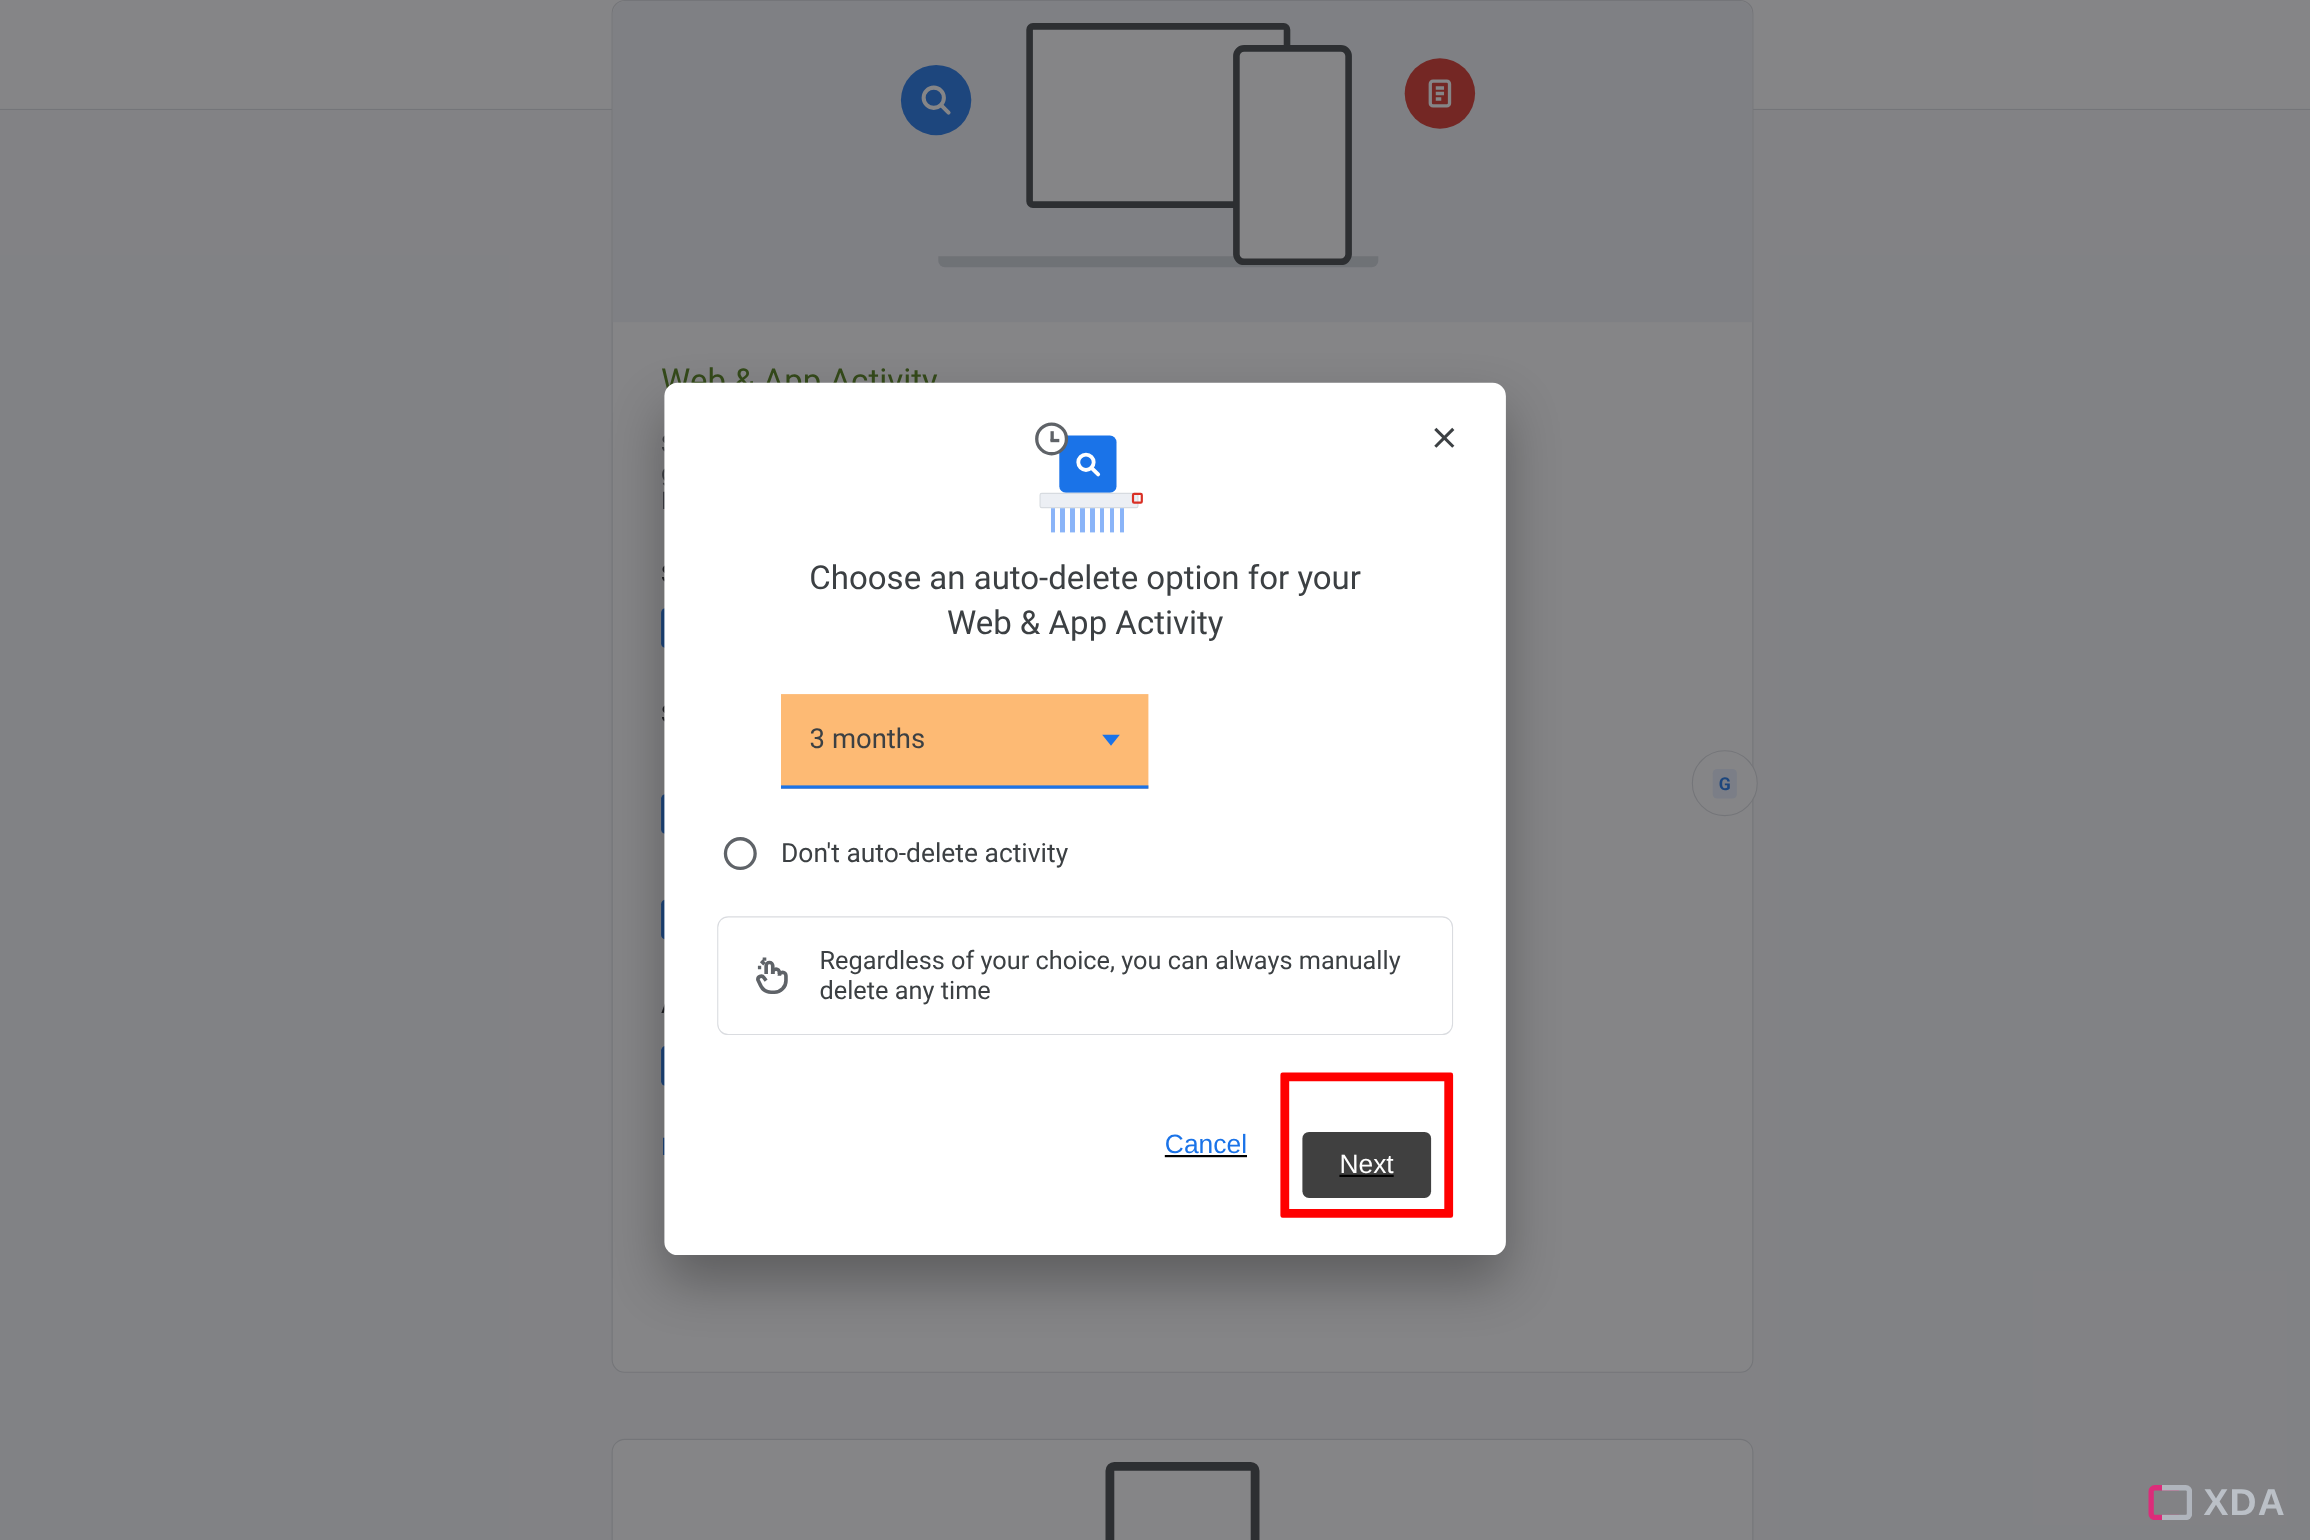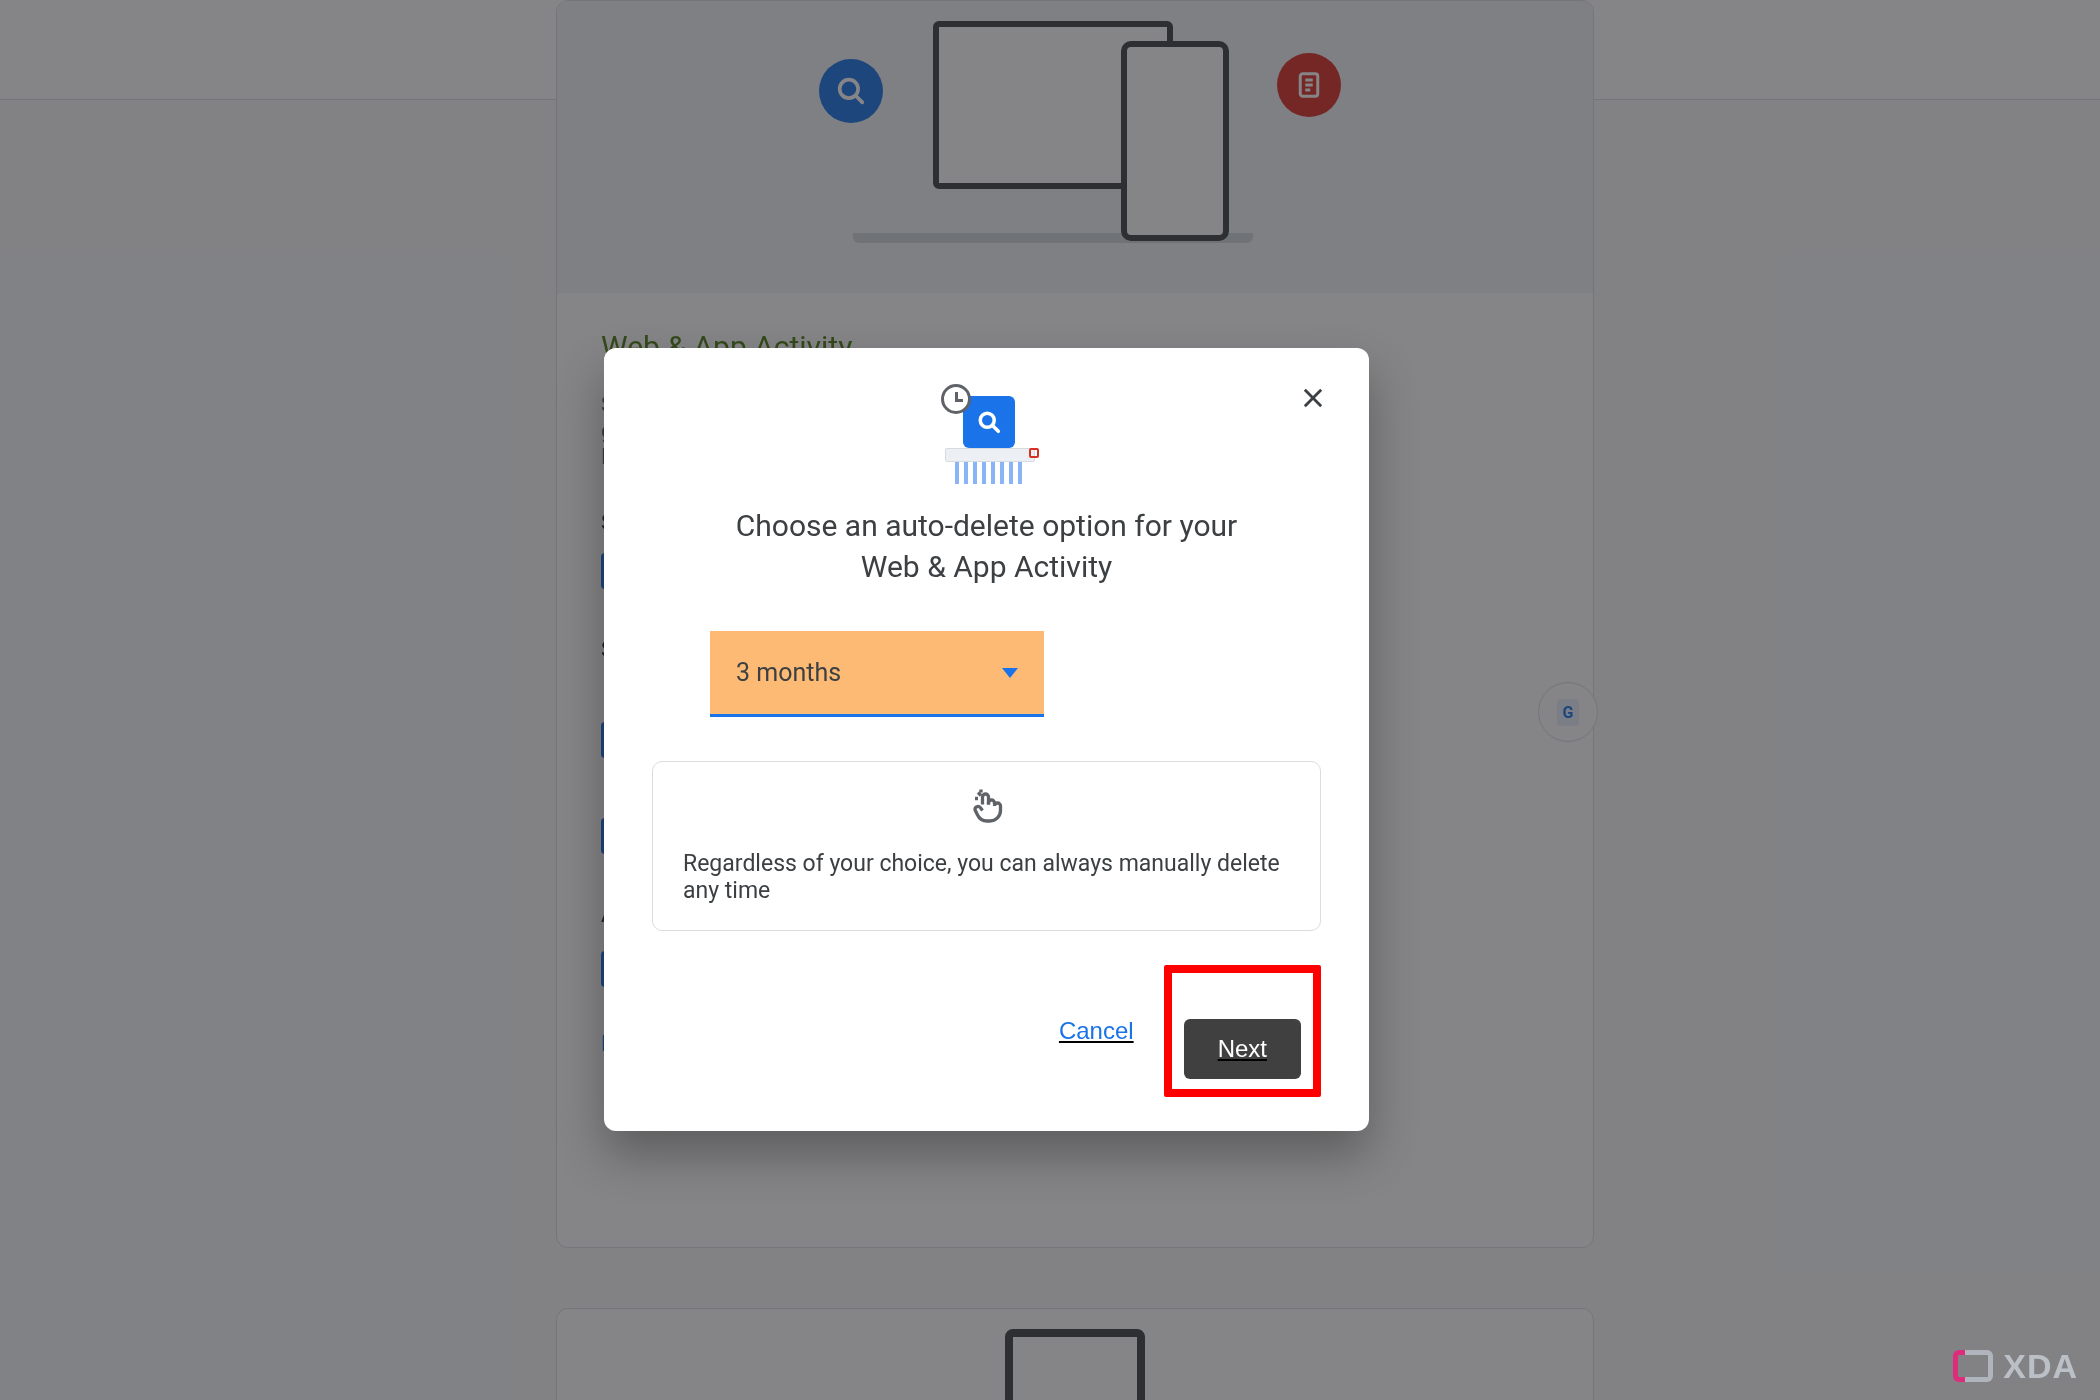--- a/index.html
+++ b/index.html
@@ -133,21 +133,21 @@
     border-bottom:3px solid #1a73e8;
     display:flex; align-items:center; justify-content:space-between;
     padding: 0 26px; cursor:pointer;
   }
   .select .sel-text { color:#3c4043; font-size:25px; }
   .select .caret { width:0;height:0;border-left:8px solid transparent;border-right:8px solid transparent;border-top:10px solid #1a73e8;}
 
   .hint-box {
     margin-top: 42px;
     border:1px solid #dadce0; border-radius:10px;
-    padding: 26px 30px; display:flex; align-items:center; gap:26px;flex-direction:column;
+    padding: 26px 30px; display:flex; align-items:center; gap:26px;
   }
   .hint-box .hint-text { color:#3c4043; font-size:23px; }
   .hint-icon { width:36px; height:36px; flex:none;}
   .hint-icon svg{width:36px;height:36px;fill:none;stroke:#5f6368;stroke-width:2.2;}
 
   .modal-actions {
     display:flex; justify-content:flex-end; align-items:center; gap:10px;
     margin-top: 34px;
     text-decoration: underline;
   }
@@ -263,20 +263,24 @@
   <div class="options">
 
 
     <div class="select-wrap">
       <div class="select">
         <span class="sel-text">3 months</span>
         <span class="caret"></span>
       </div>
     </div>
 
+    <div class="radio-row">
+      <div class="radio"></div>
+      <div class="radio-label">Don't auto-delete activity</div>
+    </div>
 
   </div>
 
   <div class="hint-box">
     <div class="hint-icon">
       <svg viewBox="0 0 24 24">
           <path d="M9 11V6a2 2 0 1 1 4 0v5"></path>
           <path d="M13 11v-1a2 2 0 1 1 4 0v1"></path>
           <path d="M17 12a2 2 0 1 1 4 0v3a7 7 0 0 1-7 7h-2a7 7 0 0 1-6.3-4L4 14.5A2 2 0 0 1 7.5 13L9 15"></path>
           <path d="M6 3l2 2M4 7h2M8 1v2"></path>

